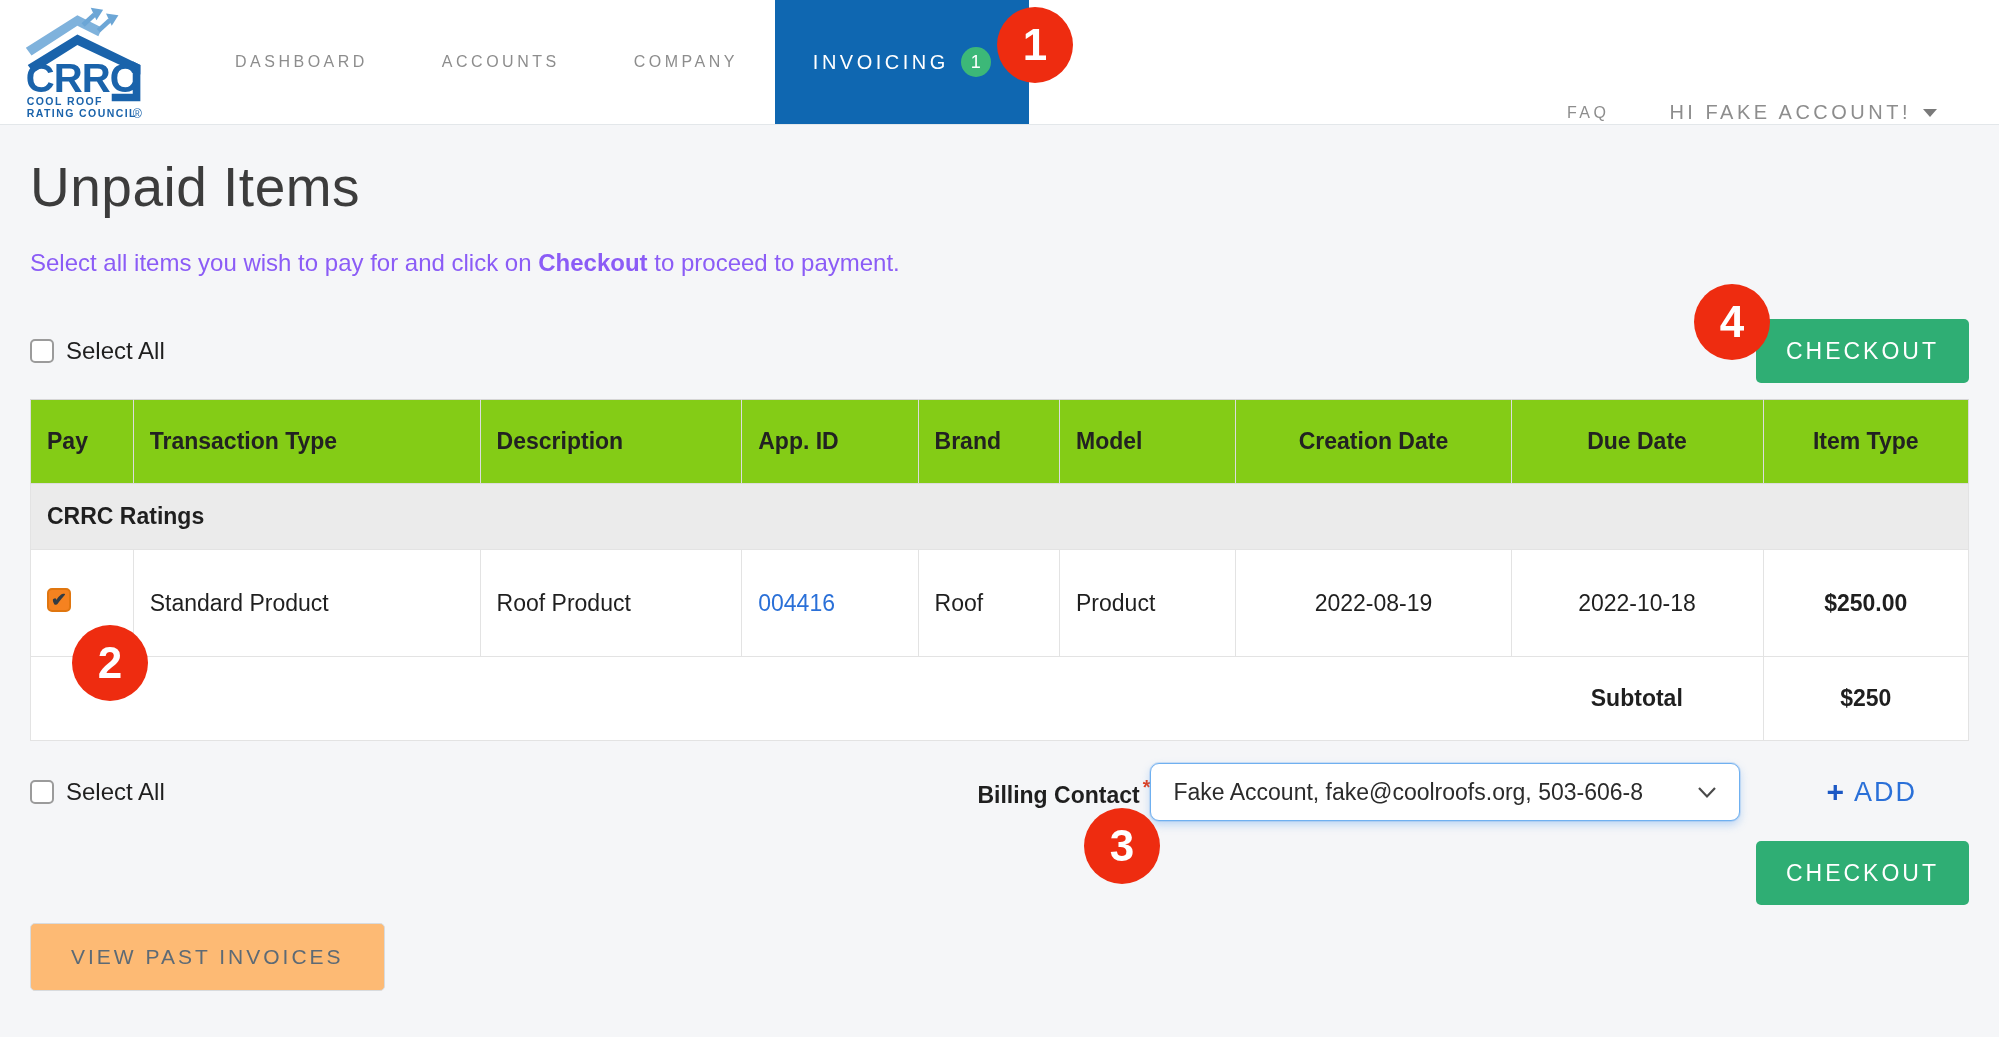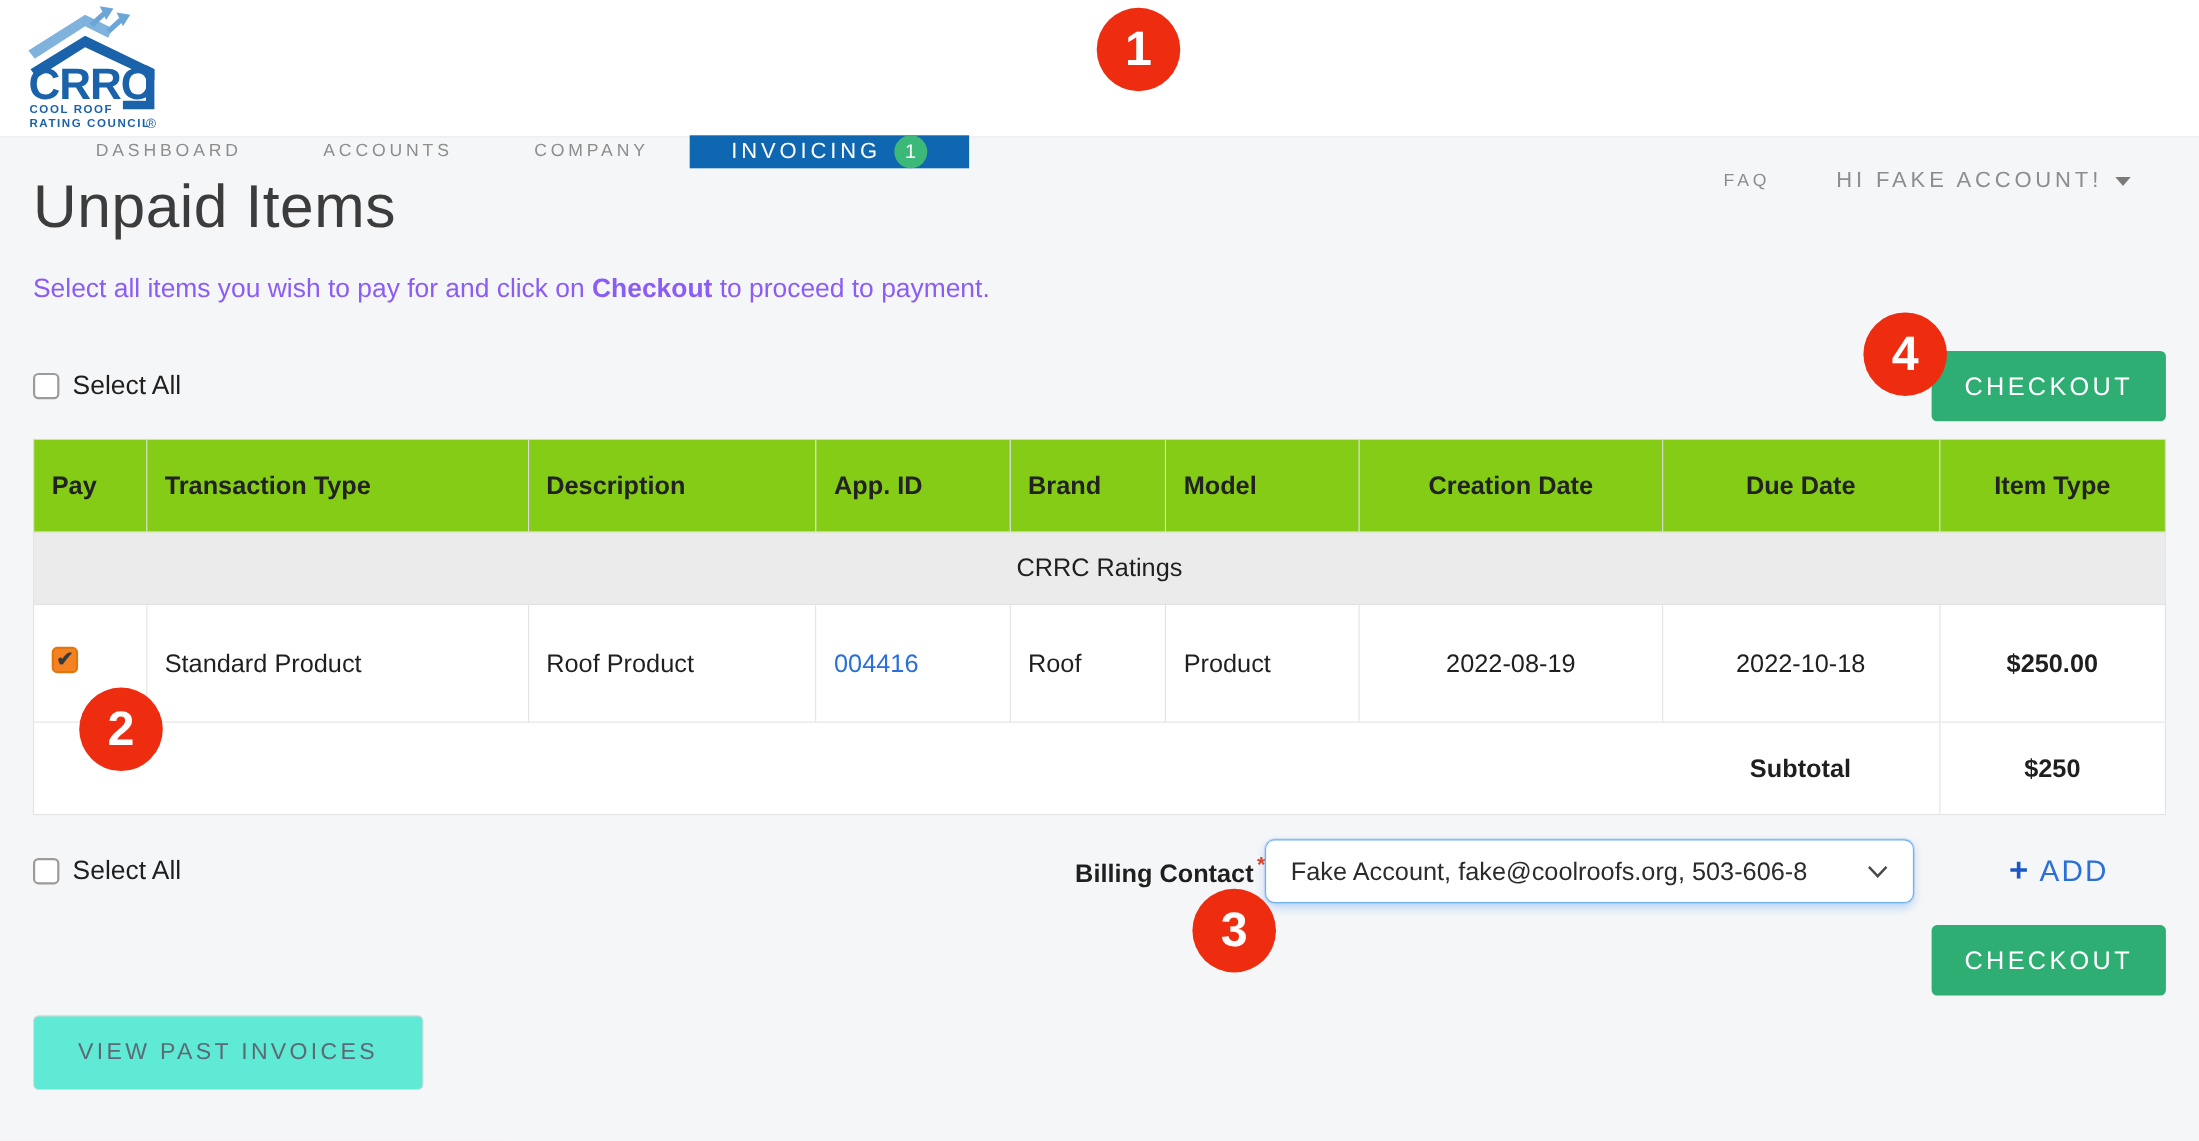--- a/index.html
+++ b/index.html
@@ -9,21 +9,21 @@
     background:#f5f6f8;
     color:#1f1f1f;
     position:relative;
     overflow:hidden;
   }
 
   
   .navbar {
     height:125px; background:#ffffff;
     border-bottom:1px solid #e3e7ea;
-    display:flex; align-items:flex-start;flex-direction:column;
+    display:flex; align-items:flex-end;
   }
   .logo { margin-left:22px; width:126px; flex:0 0 auto; cursor:pointer; }
   .nav-left { display:flex; align-items:center; height:100%; margin-left:50px; }
   .nav-link {
     color:#8d8d8d; font-size:16px; letter-spacing:3.5px;
     padding:0 37px; text-decoration:none; cursor:pointer;
     display:flex; align-items:center; height:100%;
   }
   .nav-tab-active {
     height:100%; display:flex; align-items:center;
@@ -79,21 +79,21 @@
     table-layout:fixed; font-size:23px;
   }
   table.items th, table.items td { padding:28px 16px; vertical-align:middle; }
   table.items th {
     background:#84cc16; text-align:left; font-weight:bold; color:#222;
     border:1px solid #dcdcdc; border-top:1px solid #d6d6d6;
   }
   table.items td { border:1px solid #e3e3e3; }
   table.items .right { text-align:center; }
   table.items .bold { font-weight:bold; }
-  tr.group-row td { background:#ebebeb; font-weight:normal; padding:19px 16px;text-align:center; }
+  tr.group-row td { background:#ebebeb; font-weight:bold; padding:19px 16px; }
   tr.data-row td { padding:38px 16px; }
   td.app-id a { color:var(--c-link_blue,#2a70d8); text-decoration:none; cursor:pointer; }
   tr.subtotal-row td { padding:28px 16px; }
   tr.subtotal-row td.no-divider { border-right:none; }
   tr.subtotal-row td.subtotal-label-cell { border-left:none; }
 
   col.c-pay{width:5.3%} col.c-type{width:17.9%} col.c-desc{width:13.5%}
   col.c-appid{width:9.1%} col.c-brand{width:7.3%} col.c-model{width:9.1%}
   col.c-created{width:14.2%} col.c-due{width:13%} col.c-total{width:10.6%}
 
@@ -113,21 +113,21 @@
   .add-link {
     display:flex; align-items:center; margin-left:86px; margin-right:52px;
     color:var(--c-link_blue,#2a70d8); font-size:27px; letter-spacing:2px;
     text-decoration:none; cursor:pointer;
   }
   .add-link .plus { font-weight:bold; color:#1c58c4; font-size:30px; margin-right:10px; letter-spacing:0; }
 
   .checkout2-row { display:flex; justify-content:flex-end; margin-top:20px; }
 
   .btn-past-invoices {
-    margin-top:18px; background:#5eead4; border:1px solid #d8dbde; border-radius:5px;
+    margin-top:18px; background:#fdba74; border:1px solid #d8dbde; border-radius:5px;
     color:#5d6a75; font-family:inherit; font-size:21px; letter-spacing:3px;
     padding:0 40px; height:68px; cursor:pointer;
   }
 
   
   .annot {
     position:absolute; width:76px; height:76px; border-radius:50%;
     background:var(--c-annotation_red,#ee2c10); color:#fff;
     display:flex; align-items:center; justify-content:center;
     font-size:44px; font-weight:bold; z-index:50;

